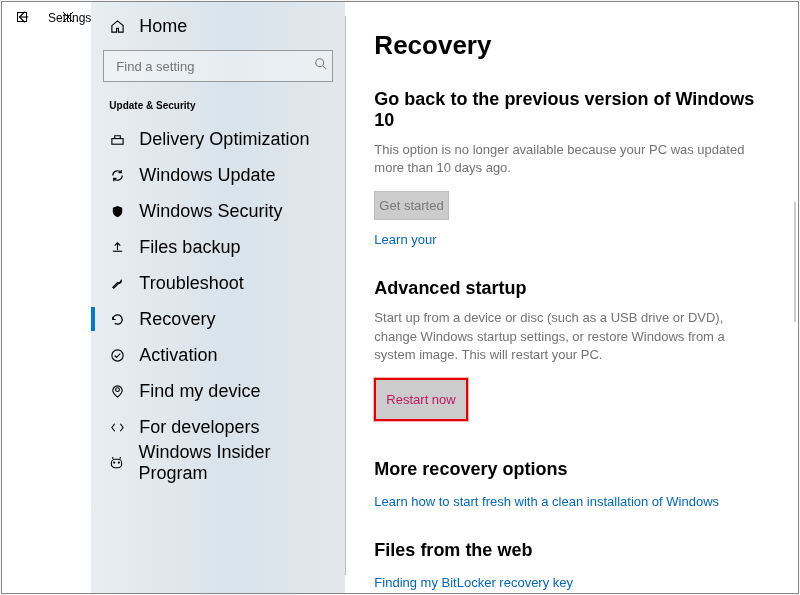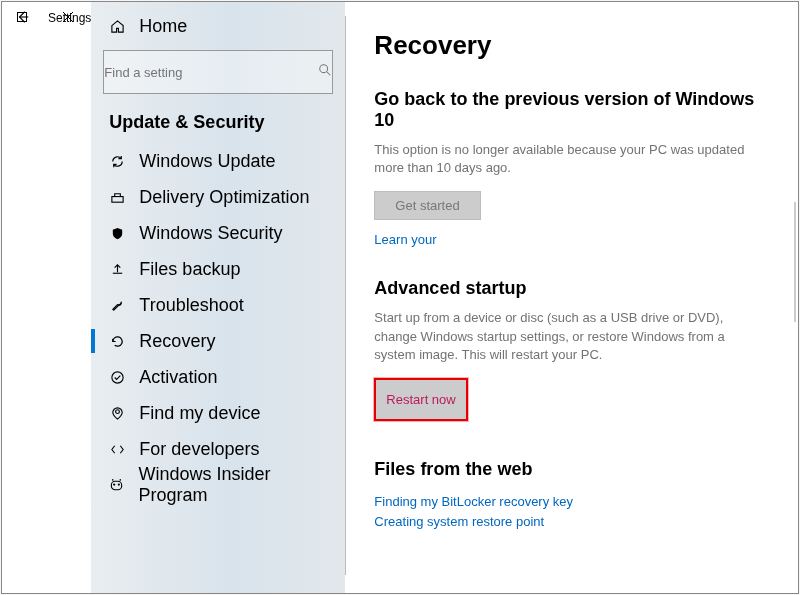--- a/index.html
+++ b/index.html
@@ -12,33 +12,33 @@
 .win-controls { position: absolute; right: 0; top: 0; display: flex; }
 .win-btn { width: 46px; height: 30px; display: flex; align-items: center; justify-content: center; cursor: pointer; }
 .win-btn svg { display: block; }
 
 .body-area { display: flex; flex: 1; min-height: 0; }
 .sidebar { width: 254px; background: linear-gradient(90deg, #e8edf0 0, #dfe7ed 35%, #d8e3ec 55%, #e2e8ec 100%); padding: 0 12px; display: flex; flex-direction: column; }
 .side-row { height: 36px; display: flex; align-items: center; gap: 14px; padding-left: 6px; cursor: pointer; font-size: 18px; color: #000; }
 .side-row .icon { width: 16px; display: inline-flex; align-items: center; justify-content: center; color: #000; }
 .side-row.home { margin-top: 6px; }
 .search-wrap { margin-top: 6px; margin-bottom: 14px; }
-.search-box { width: 100%; height: 44px; border: 1px solid #999; background: rgba(255,255,255,0.35); display: flex; align-items: center; padding: 0 0; gap: 22px; }
+.search-box { width: 100%; height: 32px; border: 1px solid #999; background: rgba(255,255,255,0.35); display: flex; align-items: center; padding: 0 12px; gap: 22px; }
 .search-box input { flex: 1; border: none; background: transparent; outline: none; font-size: 13px; color: #666; }
 .search-icon { color: #666; }
-.cat-title { font-size: 18px; font-weight: 600; padding: 4px 6px 10px; }
+.cat-title { font-size: 10px; font-weight: 600; padding: 4px 6px 10px; }
 .nav-item { position: relative; }
 .nav-item.active::before { content: ""; position: absolute; left: -12px; top: 6px; bottom: 6px; width: 4px; background: #0078d4; }
 .divider-v { width: 1px; background: #bbb; margin: 14px 0 18px; }
 
 .content { flex: 1; padding: 28px 32px 0 28px; overflow-y: auto; position: relative; }
 .content h1 { font-size: 26px; font-weight: 600; margin-bottom: 28px; }
 .content h2 { font-size: 18px; font-weight: 600; margin-bottom: 10px; }
 .body-text { font-size: 13px; color: #737373; line-height: 1.4; max-width: 380px; margin-bottom: 10px; }
-.btn { display: inline-block; padding: 6px 20px; font-size: 13px; border: 1px solid #bdbdbd; background: #ccc; color: #777; margin: 4px 0 8px; cursor: default; }
+.btn { display: inline-block; padding: 6px 4px; font-size: 13px; border: 1px solid #bdbdbd; background: #ccc; color: #777; margin: 4px 0 8px; cursor: default; }
 .btn.emph { background: #ccc; color: #be185d; border: 2px solid #e60000; box-shadow: 0 0 0 1px rgba(230,0,0,.3); padding: 12px 10px; cursor: pointer; }
 .link { color: #0067c0; font-size: 13px; cursor: pointer; display: inline-block; margin-top: 4px; }
 .section { margin-bottom: 30px; }
 .scroll-indicator { position: absolute; right: 2px; top: 200px; width: 2px; height: 120px; background: #ccc; }
 </style>
 </head>
 <body>
 
 <div class="window">
   <div class="titlebar">
@@ -92,34 +92,34 @@
               </svg>
           </span>
         </div>
       </div>
 
       <div class="cat-title">Update &amp; Security</div>
 
       <div class="side-row nav-item">
         <span class="icon">
             <svg width="15" height="15" viewBox="0 0 16 16">
+              <rect x="2" y="7" width="12" height="6" fill="none" stroke="#000" stroke-width="1.2"></rect>
+              <path d="M5 7V4h6v3" fill="none" stroke="#000" stroke-width="1.2"></path>
+            </svg>
+          </span>
+        <span>Delivery Optimization</span>
+      </div>
+      <div class="side-row nav-item">
+        <span class="icon">
+            <svg width="15" height="15" viewBox="0 0 16 16">
               <path d="M3 8a5 5 0 0 1 9-3M13 8a5 5 0 0 1-9 3" fill="none" stroke="#000" stroke-width="1.3"></path>
               <path d="M12 2v3h-3M4 14v-3h3" fill="none" stroke="#000" stroke-width="1.3"></path>
             </svg>
           </span>
         <span>Windows Update</span>
-      </div>
-      <div class="side-row nav-item">
-        <span class="icon">
-            <svg width="15" height="15" viewBox="0 0 16 16">
-              <rect x="2" y="7" width="12" height="6" fill="none" stroke="#000" stroke-width="1.2"></rect>
-              <path d="M5 7V4h6v3" fill="none" stroke="#000" stroke-width="1.2"></path>
-            </svg>
-          </span>
-        <span>Delivery Optimization</span>
       </div>
       <div class="side-row nav-item">
         <span class="icon">
             <svg width="15" height="15" viewBox="0 0 16 16">
               <path d="M8 2 3 4v4c0 3 2 5 5 6 3-1 5-3 5-6V4z" fill="#000"></path>
             </svg>
           </span>
         <span>Windows Security</span>
       </div>
       <div class="side-row nav-item">
@@ -198,20 +198,24 @@
         <span class="btn">Get started</span><br>
         <span class="link">Learn your</span>
       </div>
 
       <div class="section">
         <h2>Advanced startup</h2>
         <p class="body-text">Start up from a device or disc (such as a USB drive or DVD), change Windows startup settings, or restore Windows from a system image. This will restart your PC.</p>
         <span class="btn emph">Restart now</span>
       </div>
 
+      <div class="section">
+        <h2>More recovery options</h2>
+        <span class="link">Learn how to start fresh with a clean installation of Windows</span>
+      </div>
 
       <div class="section">
         <h2>Files from the web</h2>
         <span class="link">Finding my BitLocker recovery key</span><br>
         <span class="link">Creating system restore point</span>
       </div>
 
       <div class="scroll-indicator"></div>
     </div>
   </div>

